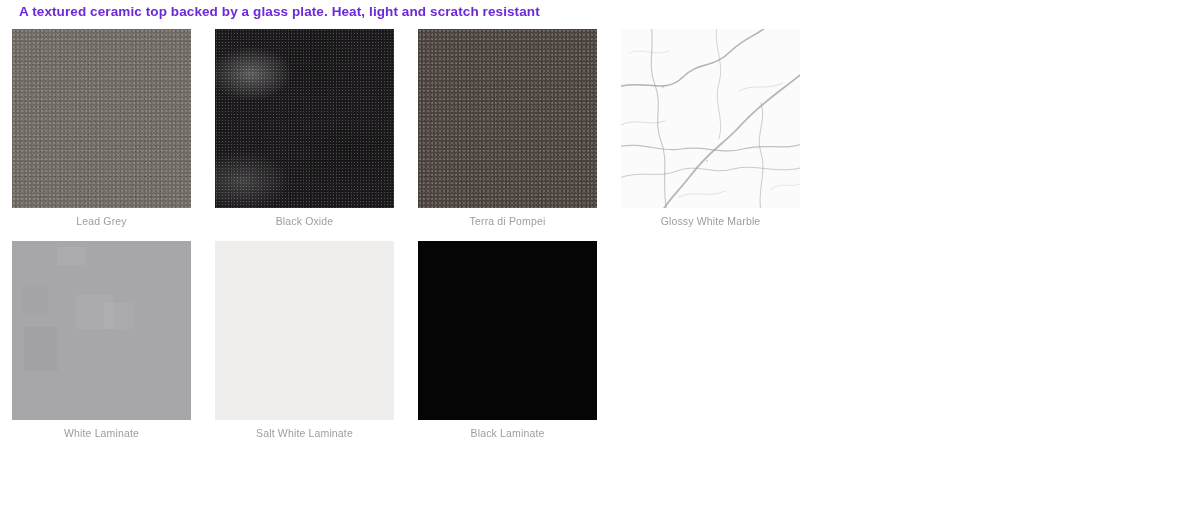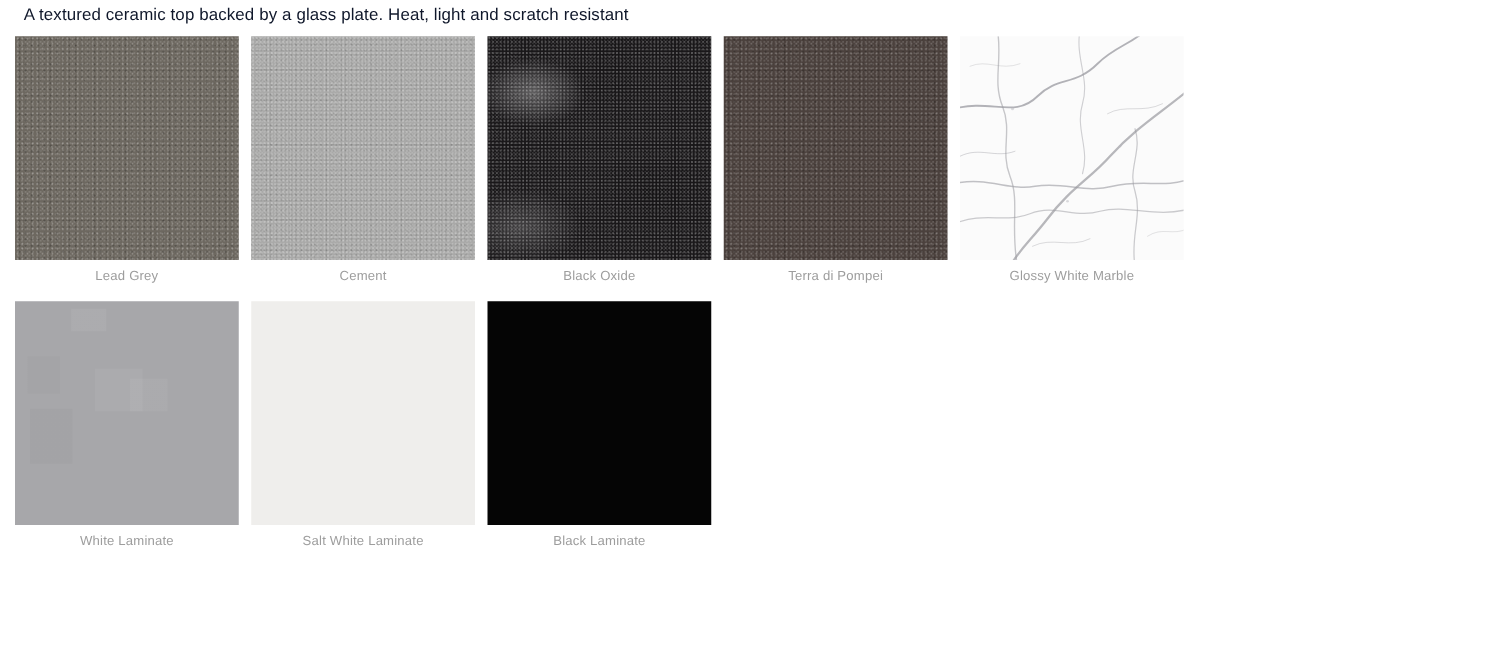--- a/index.html
+++ b/index.html
@@ -28,30 +28,31 @@
   }
   .section-title {
     font-size: 13.5px;
     line-height: 17px;
     color: #3a3a3a;
     letter-spacing: 0.1px;
   }
   .section-desc {
     font-size: 13.5px;
     line-height: 17px;
-    color: #0f172a;
+    color: #6d28d9;
     letter-spacing: 0.1px;
+    font-weight: bold;
   }
 
   #section-ceramic { padding-top: 3px; }
 
   
   .swatch-row {
     display: flex;
-    gap: 10px;
+    gap: 24px;
     padding-left: 12px;
     padding-right: 28px;
     box-sizing: border-box;
     width: 1191px;
     align-items: center;
   }
   #row-ceramic { margin-top: 9px; }
 
   .swatch {
     width: 179px;
@@ -158,24 +159,20 @@
     <div class="section-desc">A textured ceramic top backed by a glass plate. Heat, light and scratch resistant</div>
   </div>
 
   <div class="swatch-row" id="row-ceramic">
 
     <div class="swatch">
       <div class="swatch-tile tex-grain" style="background-color: rgb(109, 104, 96);"></div>
       <div class="swatch-label">Lead Grey</div>
     </div>
 
-    <div class="swatch">
-      <div class="swatch-tile tex-grain-fine" style="background-color: rgb(169, 169, 168);"></div>
-      <div class="swatch-label">Cement</div>
-    </div>
 
 
     <div class="swatch">
       <div class="swatch-tile tex-cloud tex-grain-fine" style="background-color: rgb(26, 24, 26);"></div>
       <div class="swatch-label">Black Oxide</div>
     </div>
 
     <div class="swatch">
       <div class="swatch-tile tex-grain" style="background-color: rgb(75, 65, 61);"></div>
       <div class="swatch-label">Terra di Pompei</div>

